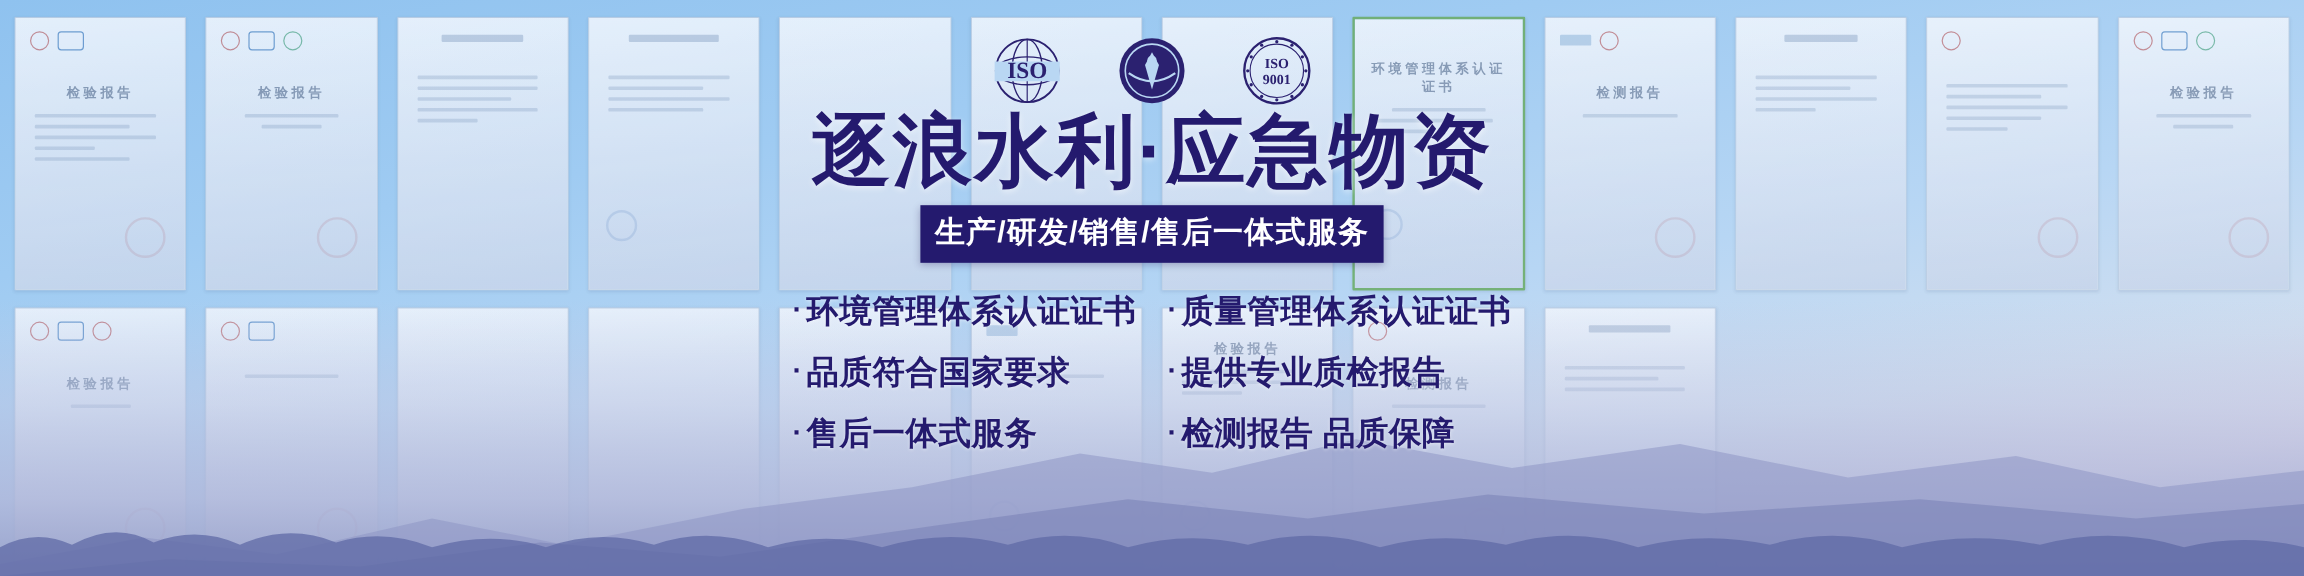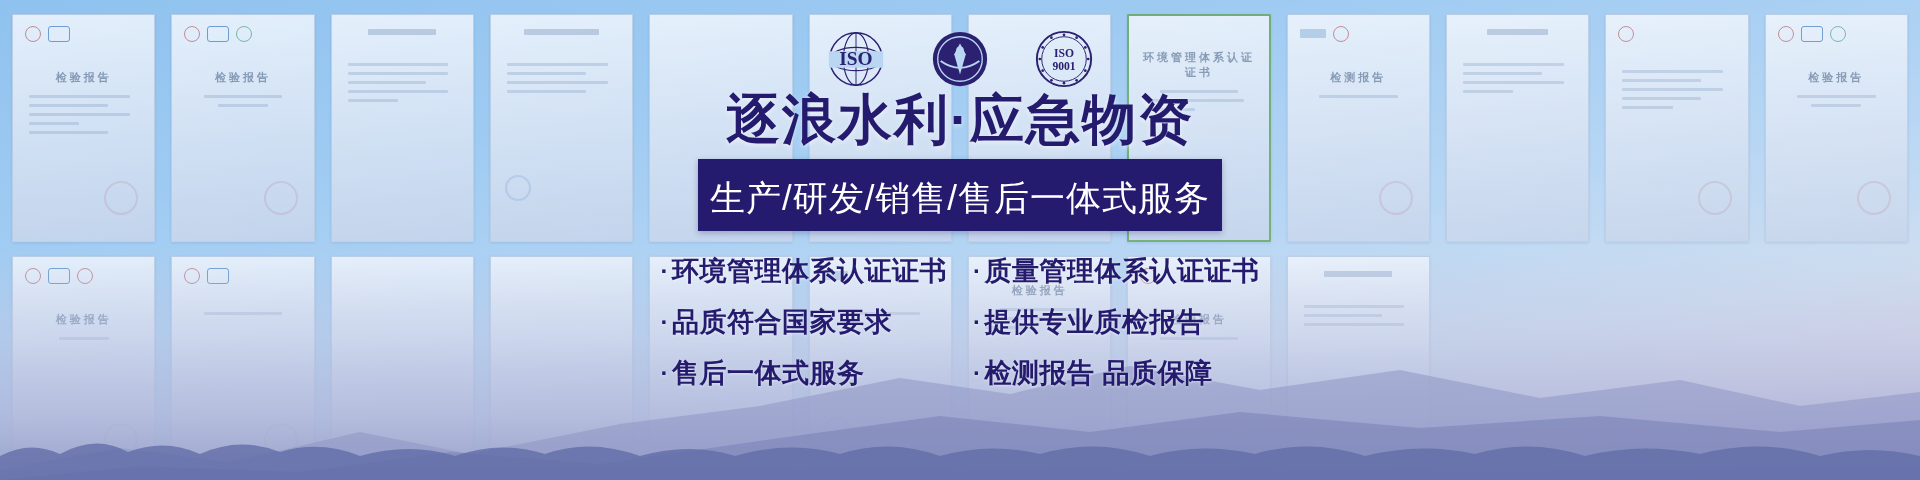--- a/index.html
+++ b/index.html
@@ -93,30 +93,30 @@
   }
   .badge { width:62px; height:62px; color:#2b2170; }
 
   
   .content {
     position:absolute; left:50%; transform:translateX(-50%);
     top:92px; z-index:7;
     width:620px; text-align:center;
   }
   .main-title {
-    font-size:54px; line-height:1.02; font-weight:bold;
+    font-size:66px; line-height:1.02; font-weight:bold;
     color:#241a6e; letter-spacing:2px; white-space:nowrap;
     text-shadow:0 2px 5px rgba(255,255,255,.55);
   }
   .subtitle-band {
     margin:12px auto 0;
     background:#241a6e;
     color:#ffffff;
-    font-size:35px; font-weight:normal; letter-spacing:1px;
-    padding:16px 12px 9px;
+    font-size:25px; font-weight:bold; letter-spacing:1px;
+    padding:6px 12px 9px;
     white-space:nowrap;
     display:inline-block;
     box-shadow:0 2px 6px rgba(40,30,90,.3);
   }
   .bullets {
     margin-top:22px;
     display:grid;
     grid-template-columns:auto auto;
     column-gap:26px;
     row-gap:15px;

